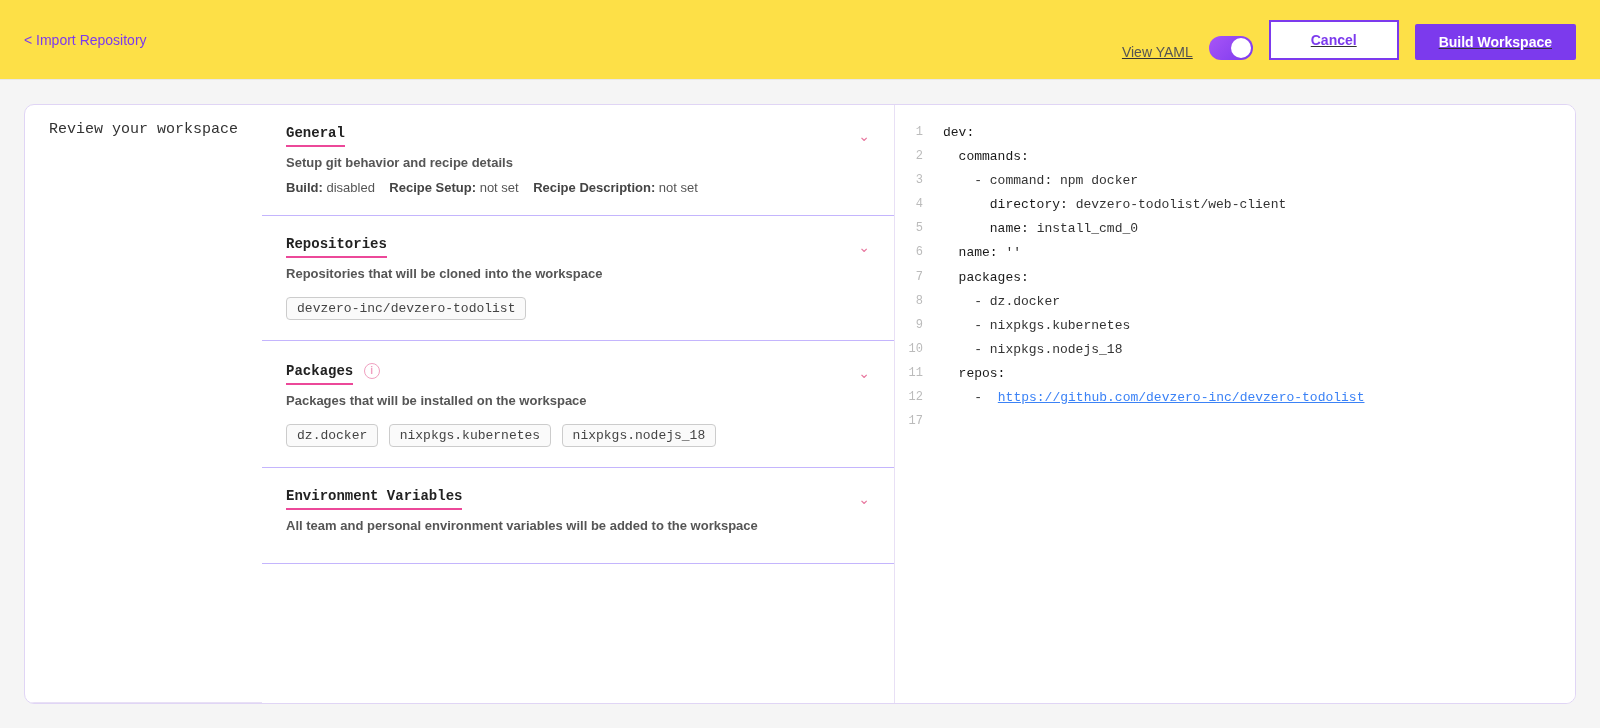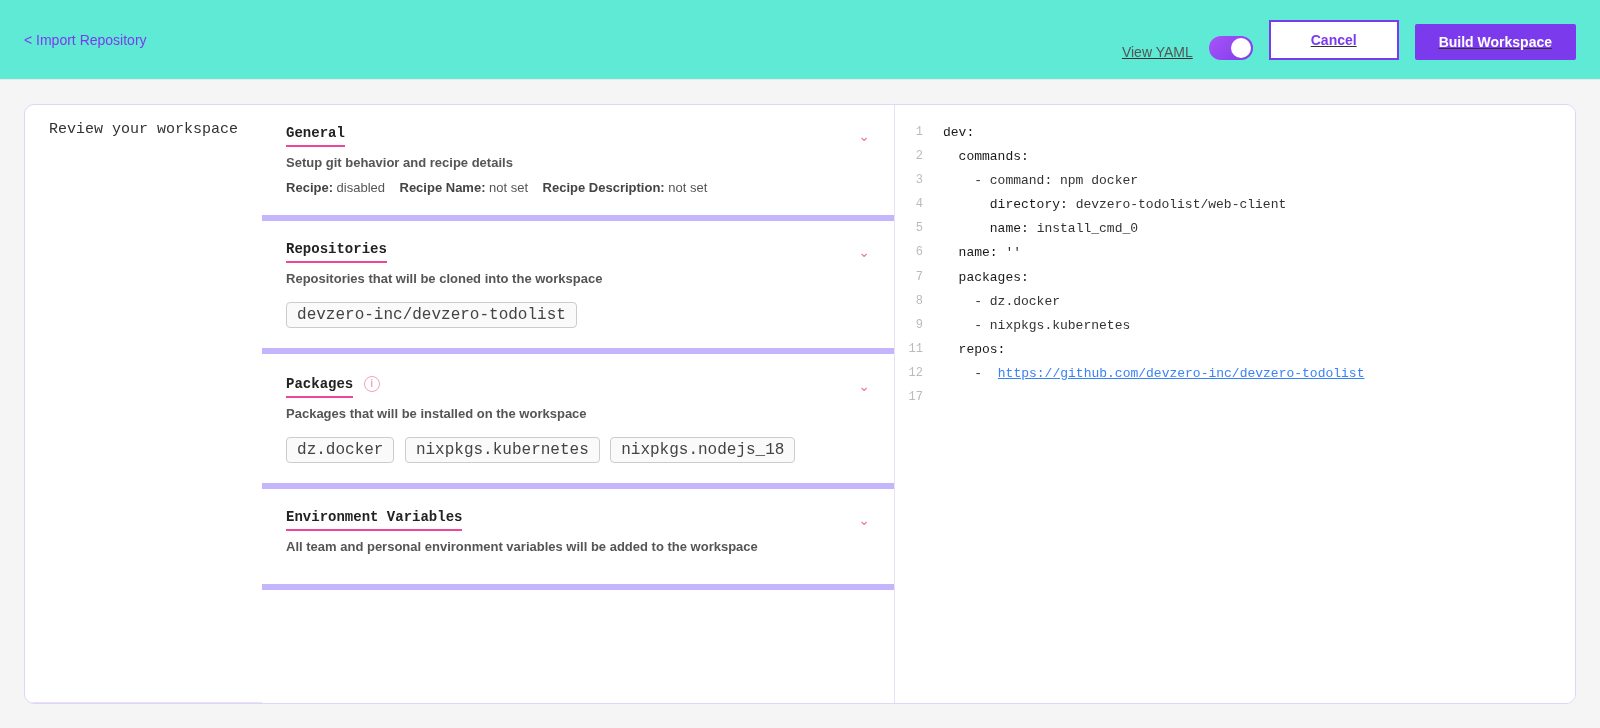--- a/index.html
+++ b/index.html
@@ -11,21 +11,21 @@
       overflow: hidden;
     }
 
     
     .topbar {
       display: flex;
       align-items: center;
       justify-content: space-between;
       padding: 0 24px;
       height: 80px;
-      background: #5eead4;
+      background: #fde047;
       border-bottom: 1px solid #e8e8e8;
     }
 
     .back-link {
       color: #7c3aed;
       font-size: 14px;
       cursor: pointer;
       text-decoration: none;
       display: flex;
       align-items: center;
@@ -127,21 +127,21 @@
     
     .left-panel {
       flex: 1;
       border-right: 1px solid #e8e0f5;
       overflow-y: auto;
       padding: 0;
     }
 
     .section {
       padding: 20px 24px;
-      border-bottom: 6px solid #c4b5fd;
+      border-bottom: 1px solid #c4b5fd;
     }
 
     .section-header {
       display: flex;
       justify-content: space-between;
       align-items: center;
       margin-bottom: 6px;
     }
 
     .section-title {
@@ -176,21 +176,21 @@
     .section-meta strong {
       color: #444;
       font-weight: 600;
     }
 
     .tag {
       display: inline-block;
       border: 1px solid #ccc;
       border-radius: 4px;
       padding: 3px 10px;
-      font-size: 16px;
+      font-size: 13px;
       font-family: 'Courier New', monospace;
       color: #444;
       background: #fafafa;
       margin-right: 6px;
       margin-top: 6px;
     }
 
     .info-icon {
       display: inline-flex;
       align-items: center;
@@ -275,22 +275,22 @@
 
       <div class="left-panel">
 
         <div class="section">
           <div class="section-header">
             <span class="section-title">General</span>
             <span class="chevron-icon">⌄</span>
           </div>
           <p class="section-desc">Setup git behavior and recipe details</p>
           <p class="section-meta">
-            <strong>Recipe:</strong> disabled &nbsp;&nbsp;
-            <strong>Recipe Name:</strong> not set &nbsp;&nbsp;
+            <strong>Build:</strong> disabled &nbsp;&nbsp;
+            <strong>Recipe Setup:</strong> not set &nbsp;&nbsp;
             <strong>Recipe Description:</strong> not set
           </p>
         </div>
 
         <div class="section">
           <div class="section-header">
             <span class="section-title">Repositories</span>
             <span class="chevron-icon">⌄</span>
           </div>
           <p class="section-desc">Repositories that will be cloned into the workspace</p>
@@ -352,20 +352,24 @@
           </div>
           <div class="code-line">
             <span class="line-num">8</span>
             <span class="code-content">    - dz.docker</span>
           </div>
           <div class="code-line">
             <span class="line-num">9</span>
             <span class="code-content">    - nixpkgs.kubernetes</span>
           </div>
           <div class="code-line">
+            <span class="line-num">10</span>
+            <span class="code-content">    - nixpkgs.nodejs_18</span>
+          </div>
+          <div class="code-line">
             <span class="line-num">11</span>
             <span class="code-content">  <span class="code-key">repos:</span></span>
           </div>
           <div class="code-line">
             <span class="line-num">12</span>
             <span class="code-content">    - <span class="code-link">https://github.com/devzero-inc/devzero-todolist</span></span>
           </div>
           <div class="code-line">
             <span class="line-num">17</span>
             <span class="code-content"></span>

